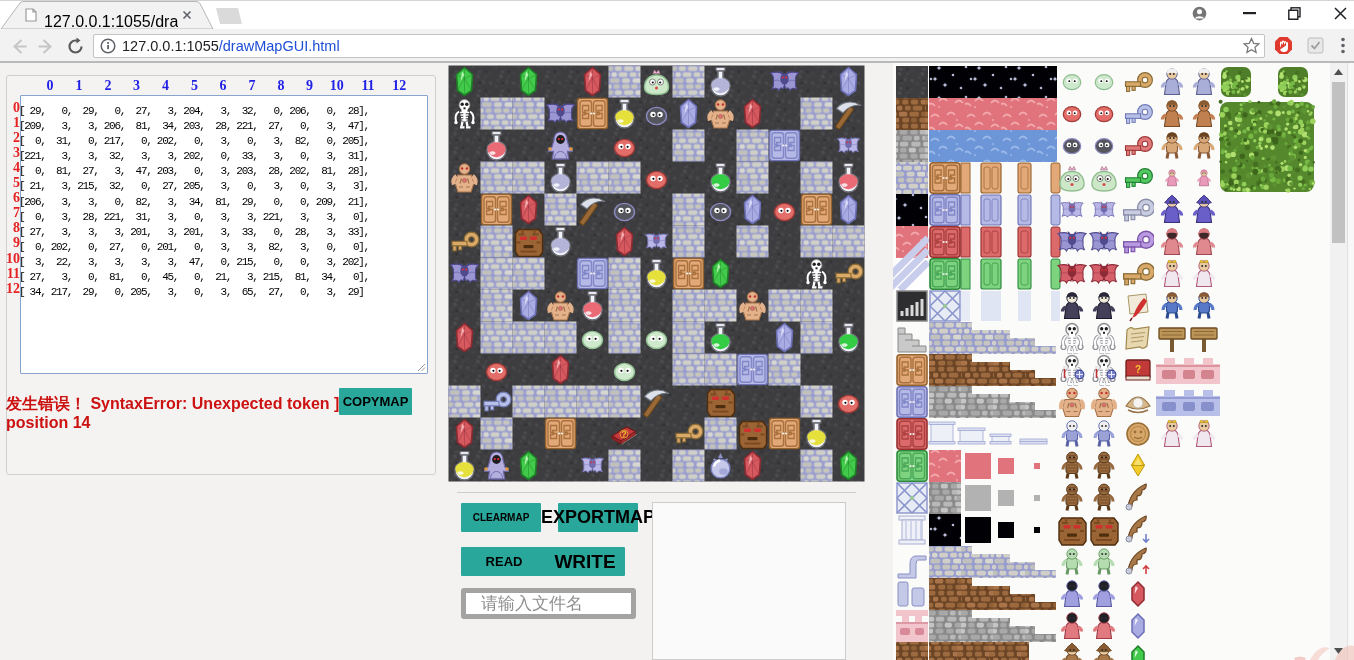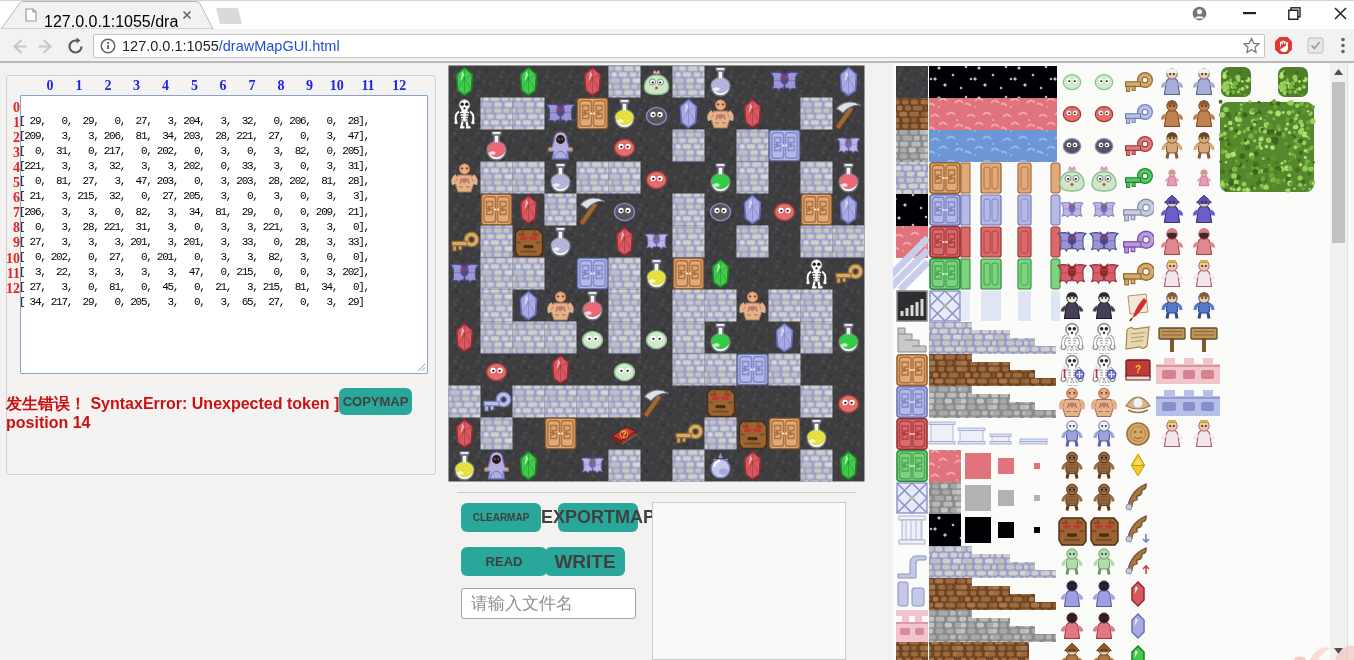--- a/index.html
+++ b/index.html
@@ -1,16 +1,16 @@
 <!DOCTYPE html>
 <html><head><meta charset="utf-8"><style>
 *{margin:0;padding:0;box-sizing:border-box}
 html,body{width:1354px;height:660px;overflow:hidden;font-family:"Liberation Sans",sans-serif;background:#fff}
 .abs{position:absolute}
-.btn{position:absolute;background:#2aa79b;color:#404040;font-weight:bold;border:none;border-radius:6px;display:flex;align-items:center;justify-content:center;font-family:"Liberation Sans",sans-serif}
+.btn{position:absolute;background:#2aa79b;color:#000000;font-weight:bold;border:none;border-radius:1px;display:flex;align-items:center;justify-content:center;font-family:"Liberation Sans",sans-serif}
 </style></head><body>
 
 <div class="abs" style="left:0;top:0;width:1354px;height:29px;background:#fff;border-top:1px solid #d5d5d5"></div>
 
 <svg class="abs" style="left:0;top:0" width="260" height="29" viewBox="0 0 260 29">
   <path d="M1 29 L20 3 Q21.5 1.5 24 1.5 L196 1.5 Q198.5 1.5 200 3.5 L213 29 Z" fill="#f2f2f2" stroke="#b6b6b6" stroke-width="1"></path>
 </svg>
 
 <svg class="abs" style="left:25px;top:8px" width="12" height="14" viewBox="0 0 12 14">
     <path d="M1 1 h7 l3 3 v9 h-10 Z" fill="#fff" stroke="#9a9a9a" stroke-width="1.2"></path>
@@ -123,21 +123,21 @@
     <span style="position:absolute;left:0;top:190.1px;width:20px;text-align:right">6</span>
     <span style="position:absolute;left:0;top:205.2px;width:20px;text-align:right">7</span>
     <span style="position:absolute;left:0;top:220.3px;width:20px;text-align:right">8</span>
     <span style="position:absolute;left:0;top:235.4px;width:20px;text-align:right">9</span>
     <span style="position:absolute;left:0;top:250.5px;width:20px;text-align:right">10</span>
     <span style="position:absolute;left:0;top:265.6px;width:20px;text-align:right">11</span>
     <span style="position:absolute;left:0;top:280.7px;width:20px;text-align:right">12</span>
   </div>
 
 <div class="abs" style="left:20px;top:95px;width:408px;height:279px;background:#fff;border:1.5px solid #86a4cc;border-radius:1px;overflow:hidden">
-<pre style="font-family:'Liberation Mono',monospace;font-size:11px;letter-spacing:-1.3px;line-height:15.1px;color:#000;margin:18px 0 0 -2px">[ 29,   0,  29,   0,  27,   3, 204,   3,  32,   0, 206,   0,  28],
+<pre style="font-family:'Liberation Mono',monospace;font-size:11px;letter-spacing:-1.3px;line-height:15.1px;color:#000;margin:8px 0 0 -2px">[ 29,   0,  29,   0,  27,   3, 204,   3,  32,   0, 206,   0,  28],
 [209,   3,   3, 206,  81,  34, 203,  28, 221,  27,   0,   3,  47],
 [  0,  31,   0, 217,   0, 202,   0,   3,   0,   3,  82,   0, 205],
 [221,   3,   3,  32,   3,   3, 202,   0,  33,   3,   0,   3,  31],
 [  0,  81,  27,   3,  47, 203,   0,   3, 203,  28, 202,  81,  28],
 [ 21,   3, 215,  32,   0,  27, 205,   3,   0,   3,   0,   3,   3],
 [206,   3,   3,   0,  82,   3,  34,  81,  29,   0,   0, 209,  21],
 [  0,   3,  28, 221,  31,   3,   0,   3,   3, 221,   3,   3,   0],
 [ 27,   3,   3,   3, 201,   3, 201,   3,  33,   0,  28,   3,  33],
 [  0, 202,   0,  27,   0, 201,   0,   3,   3,  82,   3,   0,   0],
 [  3,  22,   3,   3,   3,   3,  47,   0, 215,   0,   0,   3, 202],
@@ -1522,21 +1522,21 @@
 <div class="abs" style="left:457px;top:492px;width:399px;height:1px;background:#ccc"></div>
 
 <div class="btn" style="left:461px;top:503px;width:80px;height:29px;font-size:10px">CLEARMAP</div>
 
 <div class="btn" style="left:558px;top:503px;width:80px;height:29px;font-size:18px">EXPORTMAP</div>
 
 <div class="btn" style="left:461px;top:547px;width:86px;height:29px;font-size:13px">READ</div>
 
 <div class="btn" style="left:545px;top:547px;width:80px;height:29px;font-size:19px">WRITE</div>
 
-<div class="abs" style="left:461px;top:588px;width:175px;height:31px;background:#fff;border:1px solid #a3a3a3;border-radius:3px;font-size:17px;color:#8f8f8f;display:flex;align-items:center;padding-left:9px">请输入文件名</div>
+<div class="abs" style="left:461px;top:588px;width:175px;height:31px;background:#fff;border:5px solid #a3a3a3;border-radius:3px;font-size:17px;color:#8f8f8f;display:flex;align-items:center;padding-left:15px">请输入文件名</div>
 
 <div class="abs" style="left:652px;top:502px;width:194px;height:158px;background:#fafafa;border:1px solid #ccc"></div>
 
 <div class="abs" style="left:1330px;top:63px;width:17px;height:597px;background:#f1f1f1"></div>
 <svg class="abs" style="left:1334px;top:69px" width="9" height="6" viewBox="0 0 9 6">
     <path d="M4.5 0 L9 6 H0 Z" fill="#505050"></path>
   </svg>
 <div class="abs" style="left:1332px;top:82px;width:13px;height:161px;background:#c1c1c1"></div>
 <svg class="abs" style="left:1334px;top:648px" width="9" height="6" viewBox="0 0 9 6">
     <path d="M4.5 6 L9 0 H0 Z" fill="#505050"></path>

